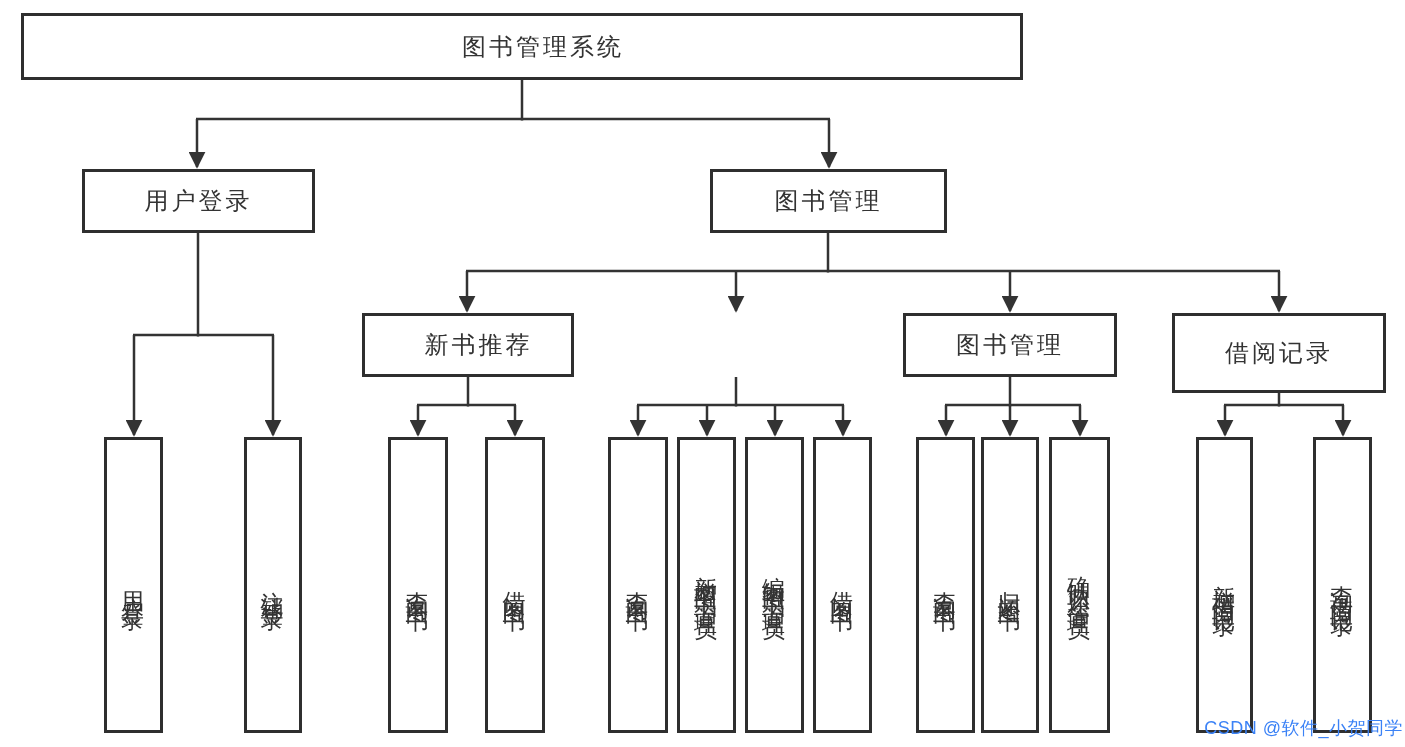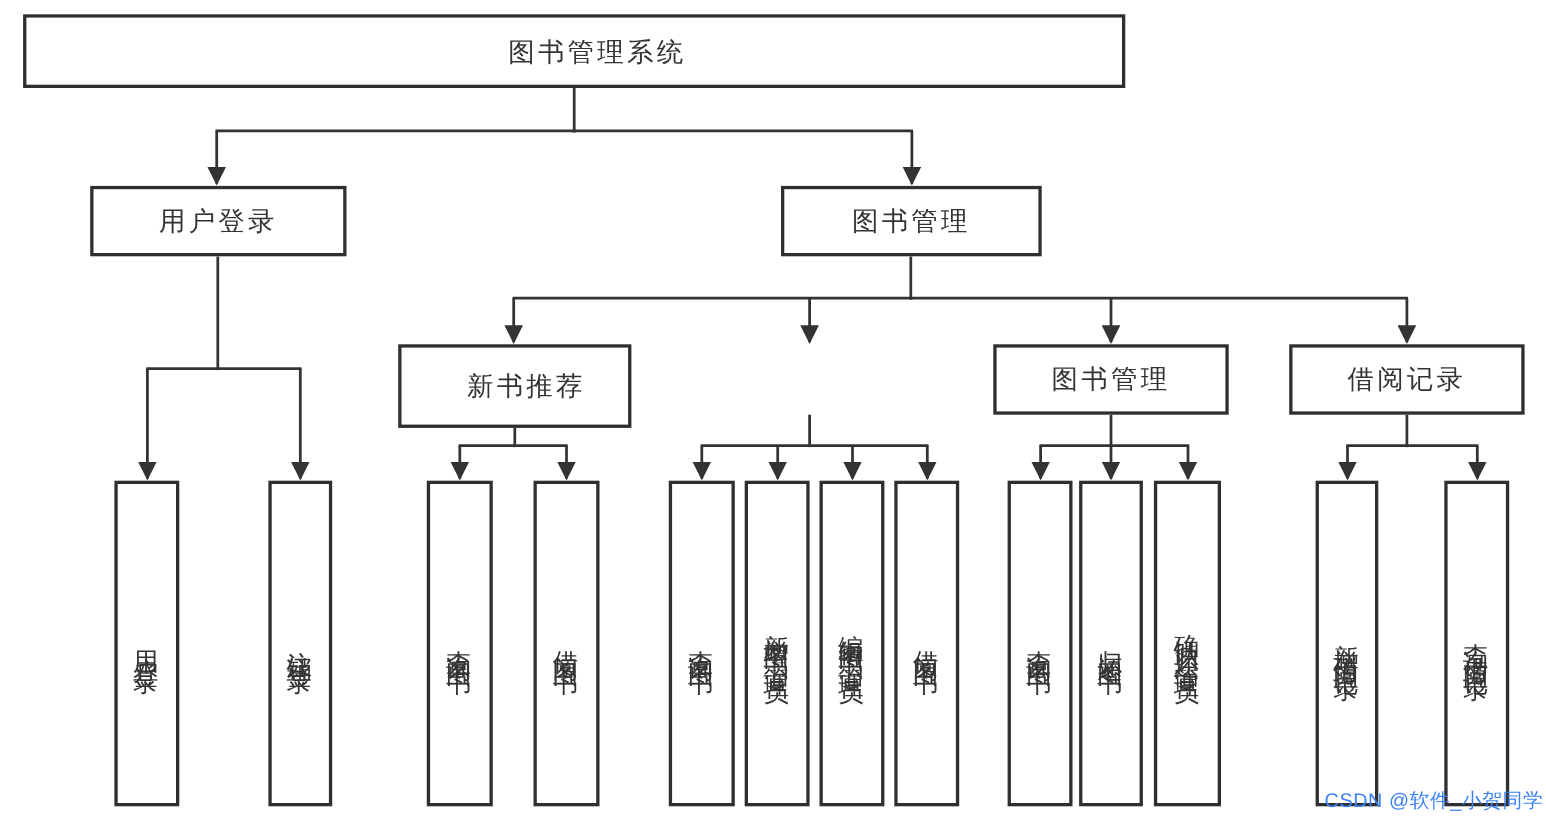--- a/index.html
+++ b/index.html
@@ -99,23 +99,23 @@
       <line x1="1225" y1="405" x2="1225" y2="435" marker-end="url(#ah)"></line>
       <line x1="1343" y1="405" x2="1343" y2="435" marker-end="url(#ah)"></line>
     </g>
   </svg>
 
   <div class="node" style="left:21px; top:13px; width:1002px; height:67px;padding-left:42px;">图书管理系统</div>
 
   <div class="node" style="left:82px; top:169px; width:233px; height:64px;">用户登录</div>
   <div class="node" style="left:710px; top:169px; width:237px; height:64px;">图书管理</div>
 
-  <div class="node" style="left:362px; top:313px; width:212px; height:76px;padding-left:21px;">新书推荐</div>
+  <div class="node" style="left:362px; top:313px; width:212px; height:64px;padding-left:21px;">新书推荐</div>
   <div class="node" style="left:903px; top:313px; width:214px; height:64px;">图书管理</div>
-  <div class="node" style="left:1172px; top:313px; width:214px; height:64px;">借阅记录</div>
+  <div class="node" style="left:1172px; top:313px; width:214px; height:80px;">借阅记录</div>
 
   <div class="node v" style="left:104px; top:437px; width:59px; height:296px;">用户登录</div>
   <div class="node v" style="left:244px; top:437px; width:58px; height:296px;">注销登录</div>
 
   <div class="node v" style="left:388px; top:437px; width:60px; height:296px;">查询图书</div>
   <div class="node v" style="left:485px; top:437px; width:60px; height:296px;">借阅图书</div>
 
   <div class="node v" style="left:608px; top:437px; width:60px; height:296px;">查询图书</div>
   <div class="node v" style="left:677px; top:437px; width:59px; height:296px;">新增图书（管理员）</div>
   <div class="node v" style="left:745px; top:437px; width:59px; height:296px;">编辑图书（管理员）</div>

